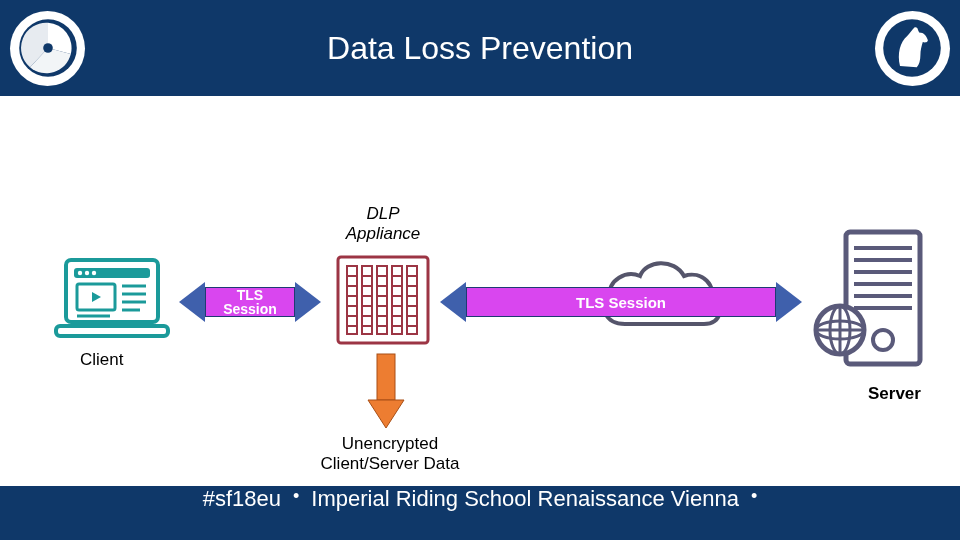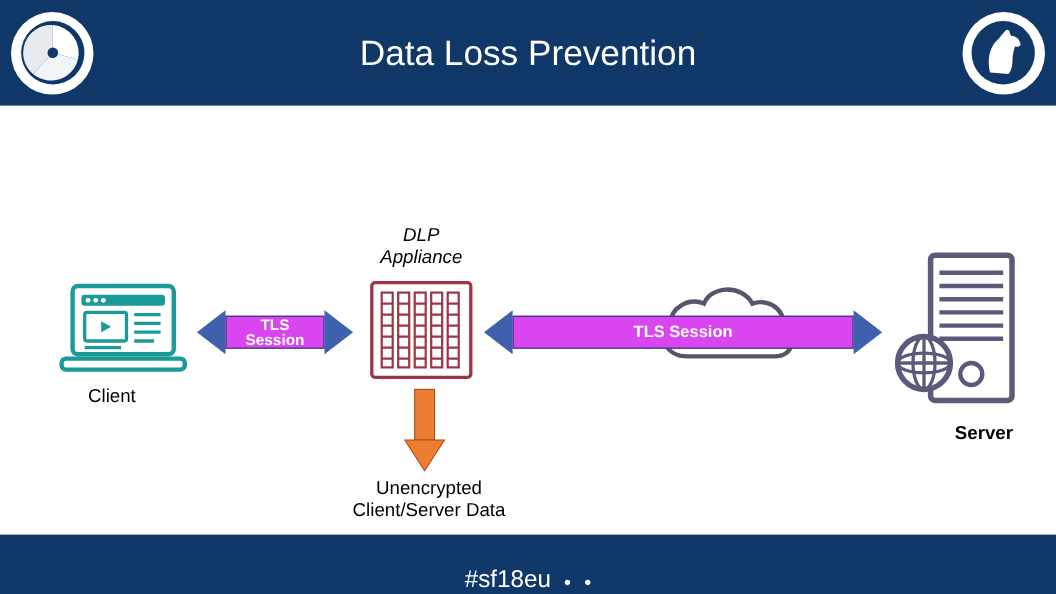--- a/index.html
+++ b/index.html
@@ -43,21 +43,21 @@
     text-align: center;
     line-height: 1.2;
   }
   .footer {
     position: absolute;
     bottom: 0;
     width: 100%;
     height: 54px;
     background: #0f3869;
     display: flex;
-    align-items: flex-end;
+    align-items: flex-start;
     justify-content: center;
     gap: 12px;
     color: #fff;
     font-size: 22px;
   }
   .footer .bullet { font-size: 18px; }
   
   .node { position: absolute; }
   
   .hbar {
@@ -219,14 +219,15 @@
   <div class="label" style="left:868px; top:288px;font-weight:bold;">Server</div>
 
   <div class="label" style="left:300px; top:338px; width:180px; white-space:pre-line;">Unencrypted
 Client/Server Data</div>
 
 </div>
 
 <div class="footer">
   <span>#sf18eu</span>
   <span class="bullet">•</span>
+  <span>Imperial Riding School Renaissance Vienna</span>
   <span class="bullet">•</span>
 </div>
 
 </body></html>

